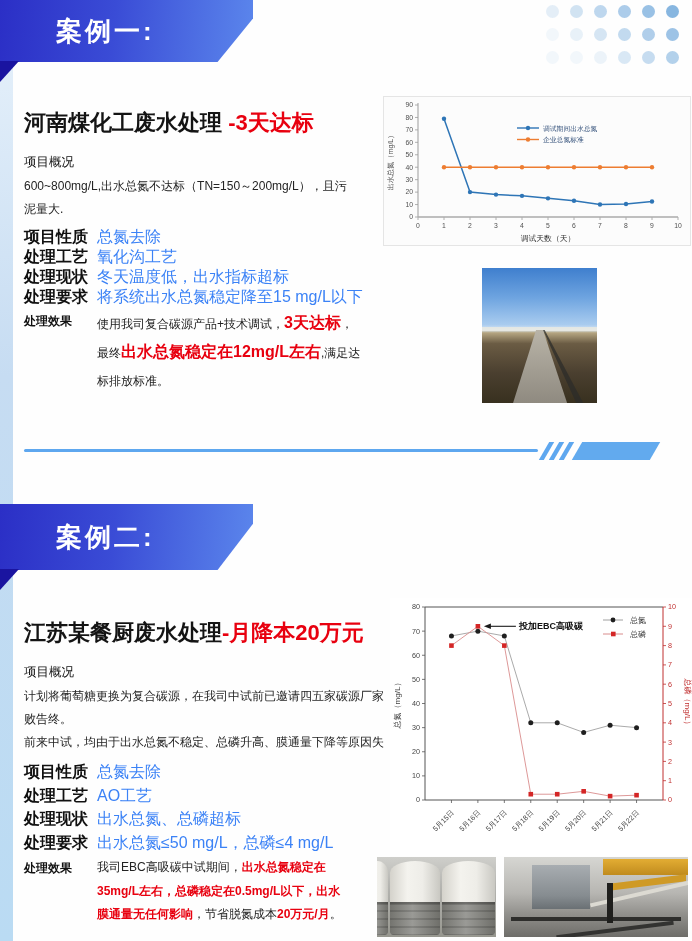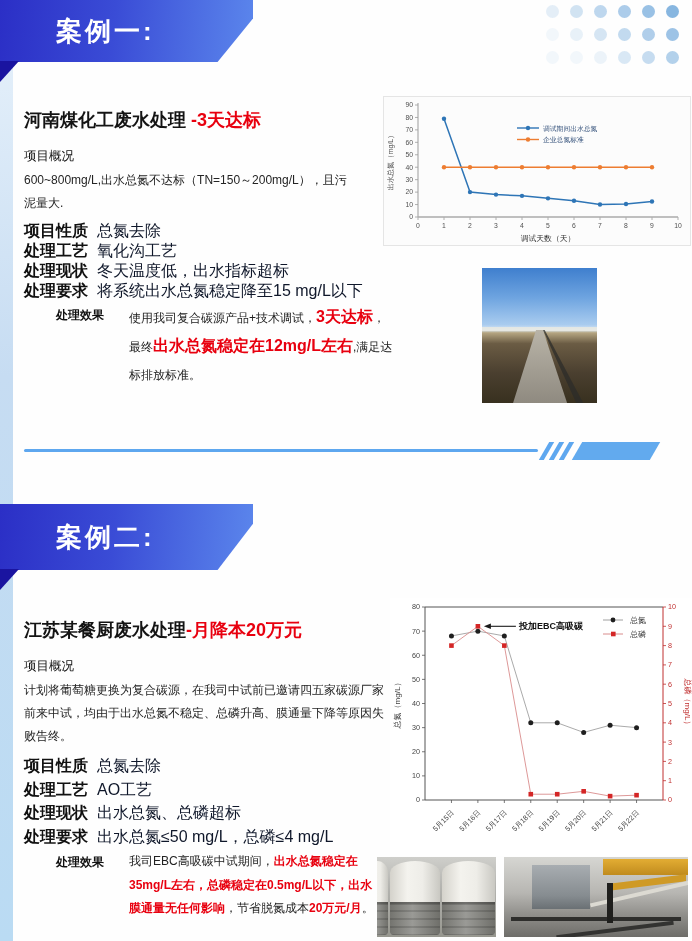--- a/index.html
+++ b/index.html
@@ -24,31 +24,31 @@
   .fold1 { top:61px; } .fold2 { top:569px; }
 
   
   .dots { position:absolute; left:546px; top:5px; width:142px; height:64px; }
   .dots span { position:absolute; width:13px; height:13px; border-radius:50%; background:#5b9bd5; }
 
   
   .case { position:absolute; width:358px; }
   .case1 { left:24px; top:108px; }
   .case2 { left:24px; top:618px; }
-  .case-title { margin:0 0 16px 0; font-size:18px; font-weight:700; color:#141414; white-space:nowrap; }
+  .case-title { margin:0 0 16px 0; font-size:22px; font-weight:700; color:#141414; white-space:nowrap; }
   .red-strong { color:#e8000f; font-weight:700; }
   .big { font-size:16px; }
   .ov-label { font-weight:400; font-size:12.5px; color:#111; margin-bottom:4px; }
   .ov-lines div { font-size:12px; line-height:23px; color:#242424; white-space:nowrap; }
   .rows { margin-top:6px; }
   .row { display:flex; font-size:16px; line-height:20px; white-space:nowrap; }
   .case2 .row { line-height:23.5px; }
   .row-label { font-weight:700; width:73px; flex:none; color:#111; }
-  .row-value { color:#0f172a; }
-  .effect { display:flex; font-size:12px; margin-top:2px;margin-left:32px; }
+  .row-value { color:#3b82f6; }
+  .effect { display:flex; font-size:12px; margin-top:2px; }
   .effect .row-label { line-height:24px; }
   .rich-line { white-space:nowrap; }
   .case1 .rich-line { line-height:28px; }
   .case2 .rich-line { line-height:23.5px; }
 
   
   .chart1-box { position:absolute; left:383px; top:96px; width:308px; height:150px;
     background:#fcfcfc; border:1px solid #e5e5e5; box-sizing:border-box; }
   .chart2-box { position:absolute; left:390px; top:598px; width:302px; height:258px; background:#fff; }
 
@@ -258,22 +258,22 @@
   <div class="banner banner2">
     <span class="banner-text">案例二:</span>
   </div>
   <div class="fold fold2"></div>
 
   <section class="case case2">
     <h2 class="case-title"><span>江苏某餐厨废水处理</span><span class="red-strong">-月降本20万元</span></h2>
     <div class="ov-label">项目概况</div>
     <div class="ov-lines">
         <div>计划将葡萄糖更换为复合碳源，在我司中试前已邀请四五家碳源厂家</div>
+        <div>败告终。</div>
         <div>前来中试，均由于出水总氮不稳定、总磷升高、膜通量下降等原因失</div>
-        <div>败告终。</div>
       </div>
     <div class="rows">
         <div class="row">
           <div class="row-label">项目性质</div>
           <div class="row-value">总氮去除</div>
         </div>
         <div class="row">
           <div class="row-label">处理工艺</div>
           <div class="row-value">AO工艺</div>
         </div>

